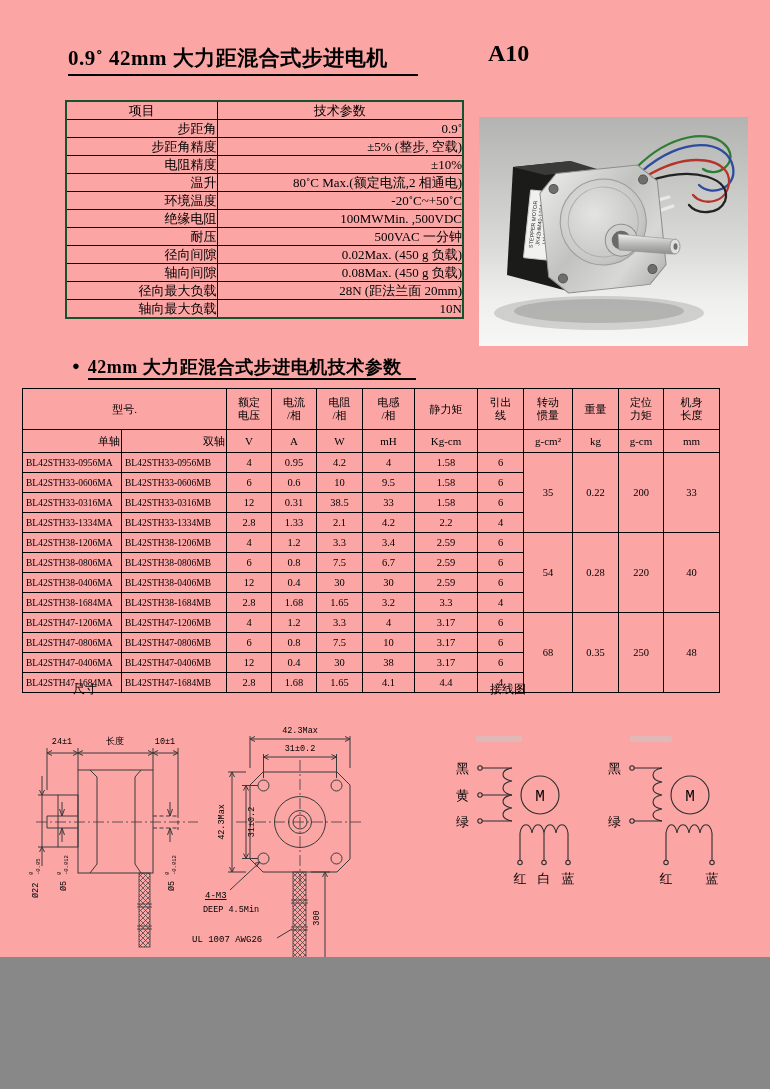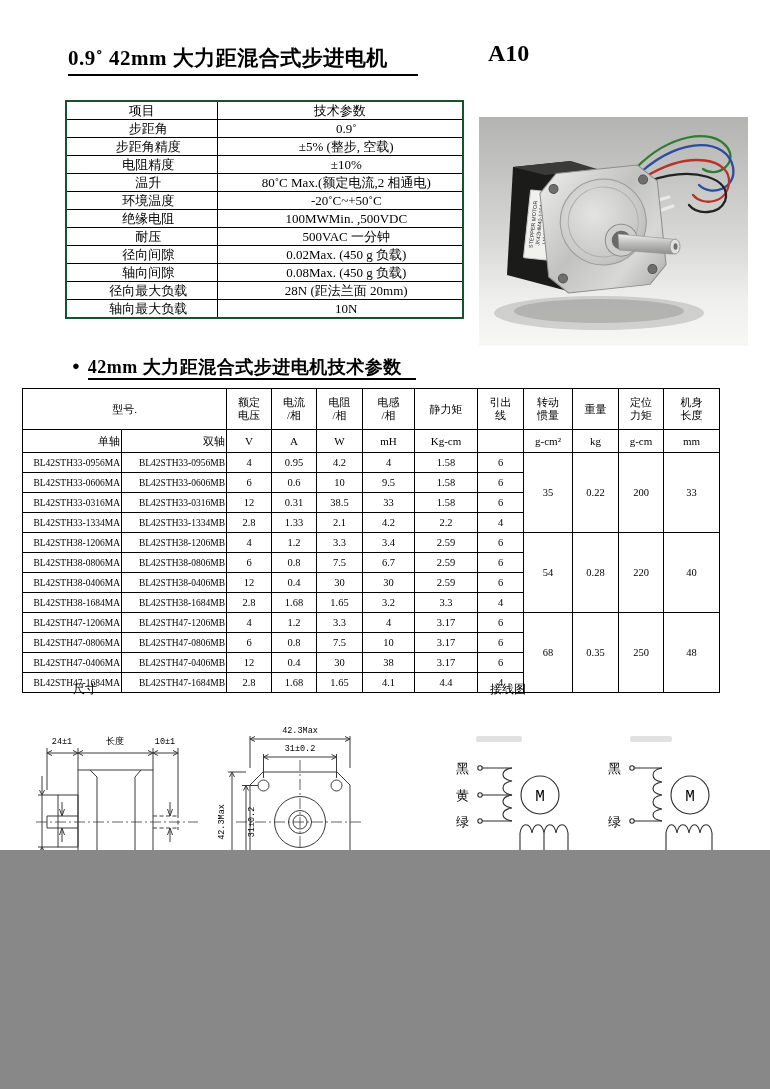--- a/index.html
+++ b/index.html
@@ -1,44 +1,44 @@
 <!DOCTYPE html>
 <html><head>
 <meta charset="utf-8">
 <style>
   html,body{margin:0;padding:0;background:#888;}
-  .page{position:relative;width:770px;height:850px;background:#ffffff;margin:0 auto;
+  .page{position:relative;width:770px;height:957px;background:#fca5a5;margin:0 auto;
         font-family:"Liberation Serif","DejaVu Serif",serif;color:#000;overflow:hidden;}
 
   
   .title{position:absolute;left:68px;top:44px;font-size:21px;font-weight:bold;
          border-bottom:2px solid #000;padding:0 30px 2px 0;letter-spacing:.5px;}
   .doc-code{position:absolute;left:488px;top:40px;font-size:24px;font-weight:bold;}
   .sec2{position:absolute;left:72px;top:355px;font-size:18px;font-weight:bold;}
   .sec2 .bullet{font-size:13px;vertical-align:3px;margin-right:8px;}
   .sec2 .sec2-text{border-bottom:2px solid #000;padding:0 14px 1px 0;letter-spacing:.5px;}
   .cap{position:absolute;font-size:12px;}
 
   
   .spec{position:absolute;left:65px;top:100px;width:397px;border-collapse:collapse;
         table-layout:fixed;border:2px solid #14532d;}
   .spec th,.spec td{border:1px solid #000;height:17px;font-size:13px;font-weight:normal;
-        padding:0 0 0 13px;text-align:center;line-height:16px;overflow:hidden;white-space:nowrap;}
+        padding:0 0 0 13px;text-align:right;line-height:16px;overflow:hidden;white-space:nowrap;}
   .spec th{text-align:center;padding:0;}
 
   
   .params{position:absolute;left:22px;top:388px;width:697px;border-collapse:collapse;
         table-layout:fixed;border:1.5px solid #000;}
   .params th,.params td{border:1px solid #000;overflow:hidden;}
   .params th{font-weight:normal;font-size:11px;line-height:13px;text-align:center;
         white-space:pre-line;height:38px;}
   .params .urow th{height:20px;white-space:nowrap;}
   .params .urow .sub{text-align:right;padding-left:5px;}
   .params td{height:17px;font-size:10.5px;text-align:center;white-space:nowrap;}
-  .params td.model{font-size:9.5px;text-align:right;padding-left:3px;}
+  .params td.model{font-size:9.5px;text-align:left;padding-left:3px;}
 
   
   .photo{position:absolute;left:479px;top:117px;width:269px;height:229px;}
 
   .drw{position:absolute;}
   svg text{user-select:none;}
 </style>
 </head>
 <body>
 

